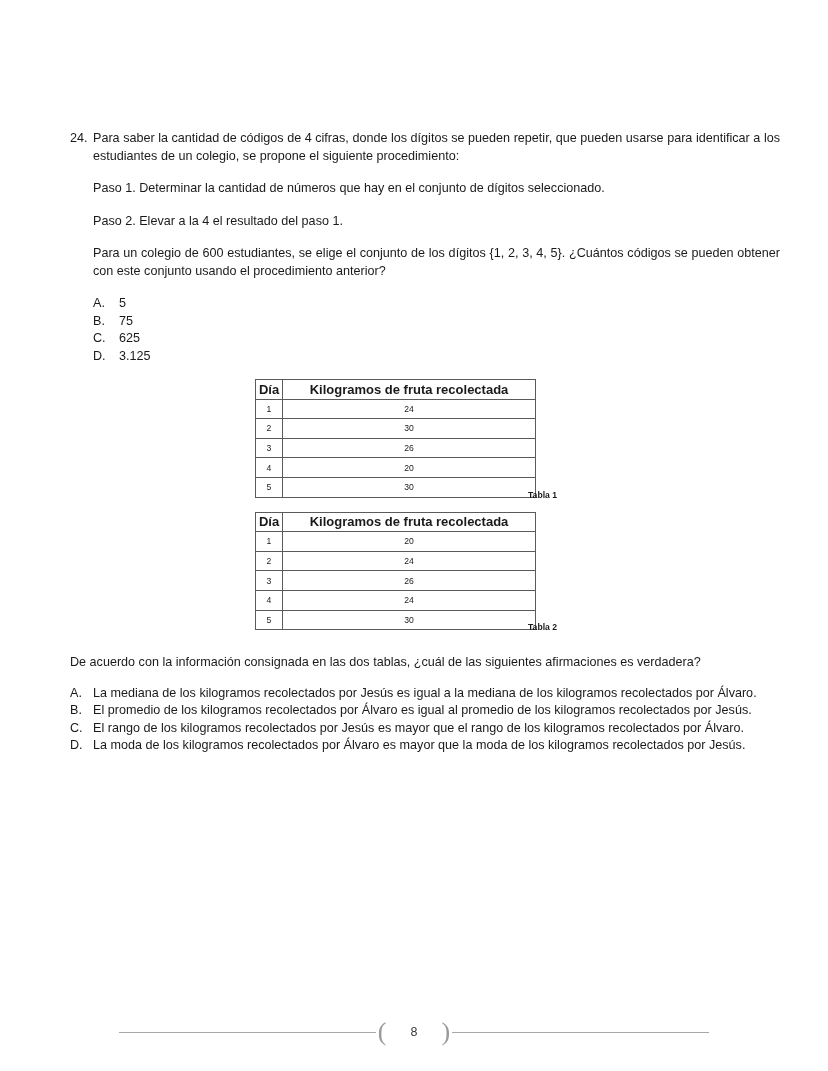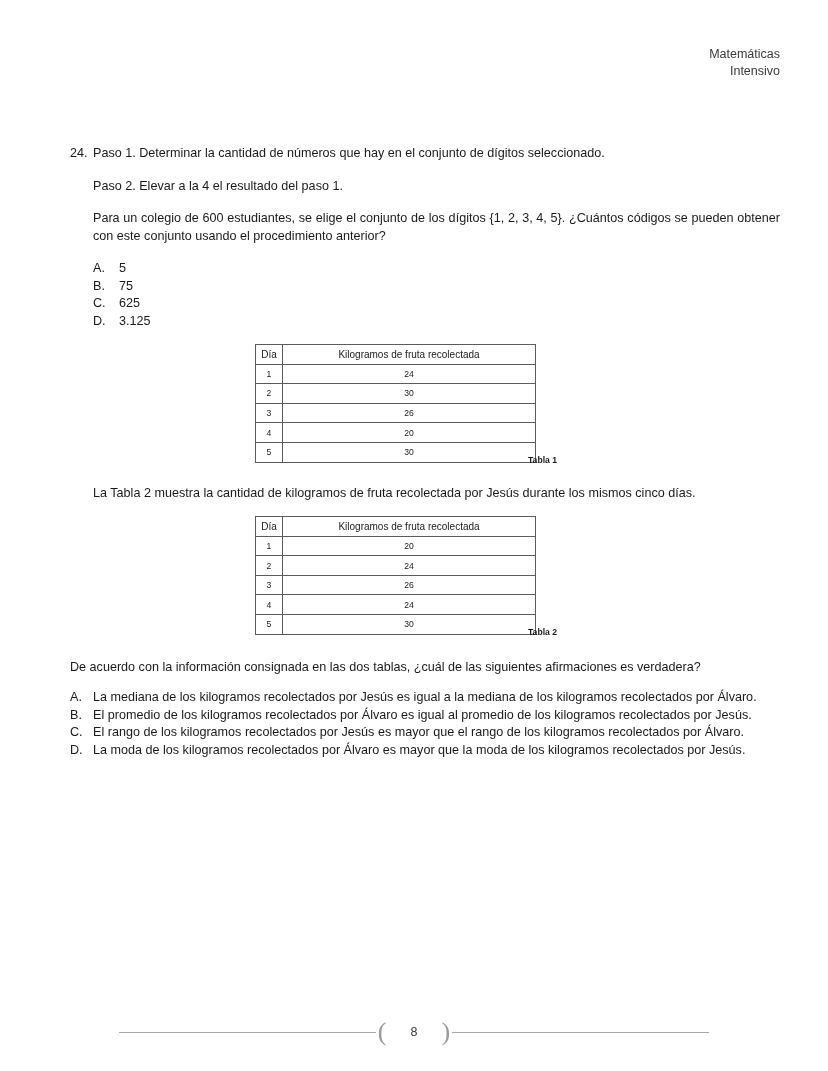--- a/index.html
+++ b/index.html
@@ -120,22 +120,22 @@
     border: 1px solid #5b5b5b;
     font-size: 8.6px;
     height: 18.6px;
     padding: 0 2px;
     text-align: center;
     vertical-align: middle;
     font-weight: normal;
     color: #1a1a1a;
   }
   table.data th {
-    font-weight: normal;
-    font-size: 10px;
+    font-weight: bold;
+    font-size: 13px;
   }
   table.data col.c-dia { width: 27px; }
   .tbl-caption {
     position: absolute;
     left: 273px;
     bottom: -2px;
     font-size: 8.6px;
     font-weight: bold;
     white-space: nowrap;
     color: #1a1a1a;
@@ -175,30 +175,27 @@
     font-size: 12.5px;
     color: #3a3a3a;
     padding: 0 22px;
   }
 </style>
 </head>
 <body>
 
 <div class="page">
 
-  <div class="header">
-    <div>Matemáticas</div>
-    <div>Intensivo</div>
-  </div>
 
   <div class="content">
 
     <div class="question">
       <span class="q-num">24.</span>
       <div class="q-body">
+        <p>Para saber la cantidad de códigos de 4 cifras, donde los dígitos se pueden repetir, que pueden usarse para identificar a los estudiantes de un colegio, se propone el siguiente procedimiento:</p>
         <p class="para-gap">Paso 1.  Determinar la cantidad de números que hay en el conjunto de dígitos seleccionado.</p>
         <p class="para-gap">Paso 2.  Elevar a la 4 el resultado del paso 1.</p>
         <p class="para-gap">Para un colegio de 600 estudiantes, se elige el conjunto de los dígitos {1, 2, 3, 4, 5}. ¿Cuántos códigos se pueden obtener con este conjunto usando el procedimiento anterior?</p>
       </div>
     </div>
 
     <div class="opts-simple">
       <div class="opt">
         <span class="opt-letter">A.</span>
         <span>5</span>
@@ -249,25 +246,20 @@
           </tr>
           <tr>
             <td>5</td>
             <td>30</td>
           </tr>
         </tbody>
       </table>
       <div class="tbl-caption">Tabla 1</div>
     </div>
 
-    <div class="question" style="margin-top:22px;">
-      <div class="q-body">
-        <p>La Tabla 2 muestra la cantidad de kilogramos de fruta recolectada por Jesús durante los mismos cinco días.</p>
-      </div>
-    </div>
 
     <div class="table-wrap">
       <table class="data">
         <colgroup>
             <col class="c-dia">
             <col>
           </colgroup>
         <thead>
           <tr>
             <th>Día</th>

